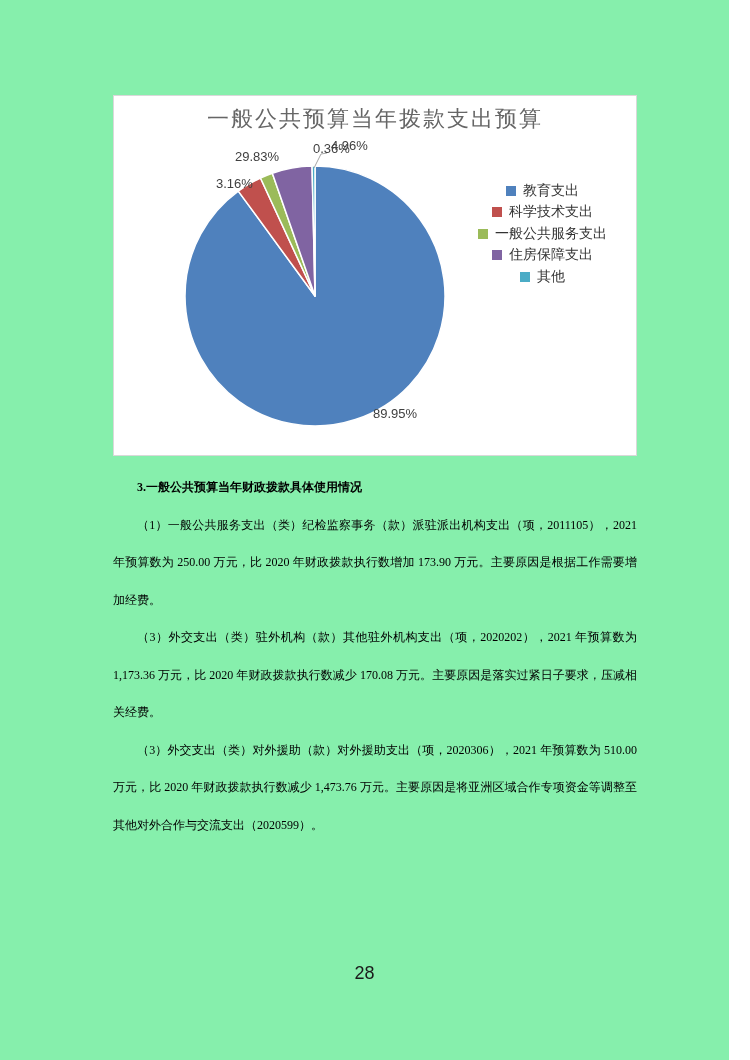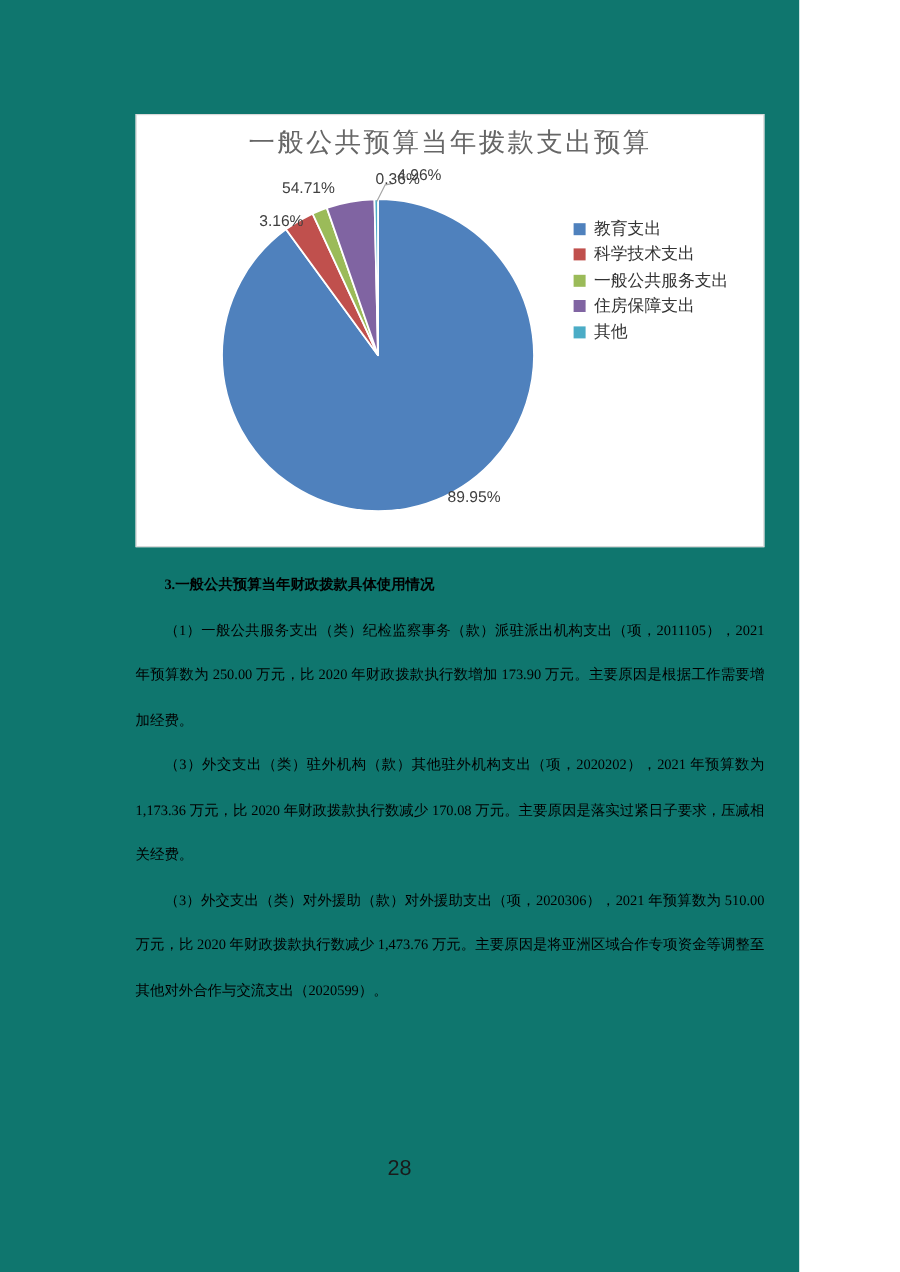--- a/index.html
+++ b/index.html
@@ -1,19 +1,19 @@
 <!DOCTYPE html>
 <html><head>
 <meta charset="utf-8">
 <style>
   html,body{margin:0;padding:0;background:#ffffff;}
   .page{
     position:relative;
-    width:666px;height:1060px;
-    background:#0f766e;
+    width:729px;height:1060px;
+    background:#86efac;
     overflow:hidden;
     font-family:"Liberation Serif","DejaVu Serif",serif;
   }
 
   
   .chart-frame{
     position:absolute;left:113px;top:95px;
     width:524px;height:361px;
     background:#ffffff;
     border:1px solid #d9d9d9;
@@ -36,21 +36,21 @@
   .pct-1{left:102px;top:80px;}   
   .pct-2{left:121px;top:53px;}   
   .pct-3{left:175px;top:42px;margin-left:42px;}   
   .pct-4{left:199px;top:45px;}   
 
   .legend{
     position:absolute;left:364px;top:84px;
   }
   .legend-row{
     display:flex;align-items:center;
-    height:21.5px;white-space:nowrap;
+    height:21.5px;white-space:nowrap;justify-content:center;
   }
   .legend-marker{
     display:inline-block;width:10px;height:10px;
     margin-right:7px;flex:0 0 auto;
   }
   .legend-label{
     font-size:14px;color:#333333;
     font-family:"Liberation Serif","DejaVu Serif",serif;
   }
 
@@ -82,21 +82,21 @@
         <path d="M 201 200 L 201.00 70.00 A 130 130 0 1 1 124.26 95.07 Z" fill="#4F81BD" stroke="#ffffff" stroke-width="1.5" stroke-linejoin="round"></path>
         <path d="M 201 200 L 124.26 95.07 A 130 130 0 0 1 146.46 81.99 Z" fill="#C0504D" stroke="#ffffff" stroke-width="1.5" stroke-linejoin="round"></path>
         <path d="M 201 200 L 146.46 81.99 A 130 130 0 0 1 158.35 77.20 Z" fill="#9BBB59" stroke="#ffffff" stroke-width="1.5" stroke-linejoin="round"></path>
         <path d="M 201 200 L 158.35 77.20 A 130 130 0 0 1 198.06 70.03 Z" fill="#8064A2" stroke="#ffffff" stroke-width="1.5" stroke-linejoin="round"></path>
         <path d="M 201 200 L 198.06 70.03 A 130 130 0 0 1 201.00 70.00 Z" fill="#4BACC6" stroke="#ffffff" stroke-width="1.5" stroke-linejoin="round"></path>
         <polyline points="200,72 207,58 213,57" fill="none" stroke="#a6a6a6" stroke-width="1"></polyline>
       </svg>
 
     <span class="pct-label pct-0">89.95%</span>
     <span class="pct-label pct-1">3.16%</span>
-    <span class="pct-label pct-2">54.71%</span>
+    <span class="pct-label pct-2">29.83%</span>
     <span class="pct-label pct-3">4.96%</span>
     <span class="pct-label pct-4">0.36%</span>
 
     <div class="legend">
       <div class="legend-row">
         <span class="legend-marker" style="background-color: rgb(79, 129, 189);"></span>
         <span class="legend-label">教育支出</span>
       </div>
       <div class="legend-row">
         <span class="legend-marker" style="background-color: rgb(192, 80, 77);"></span>

